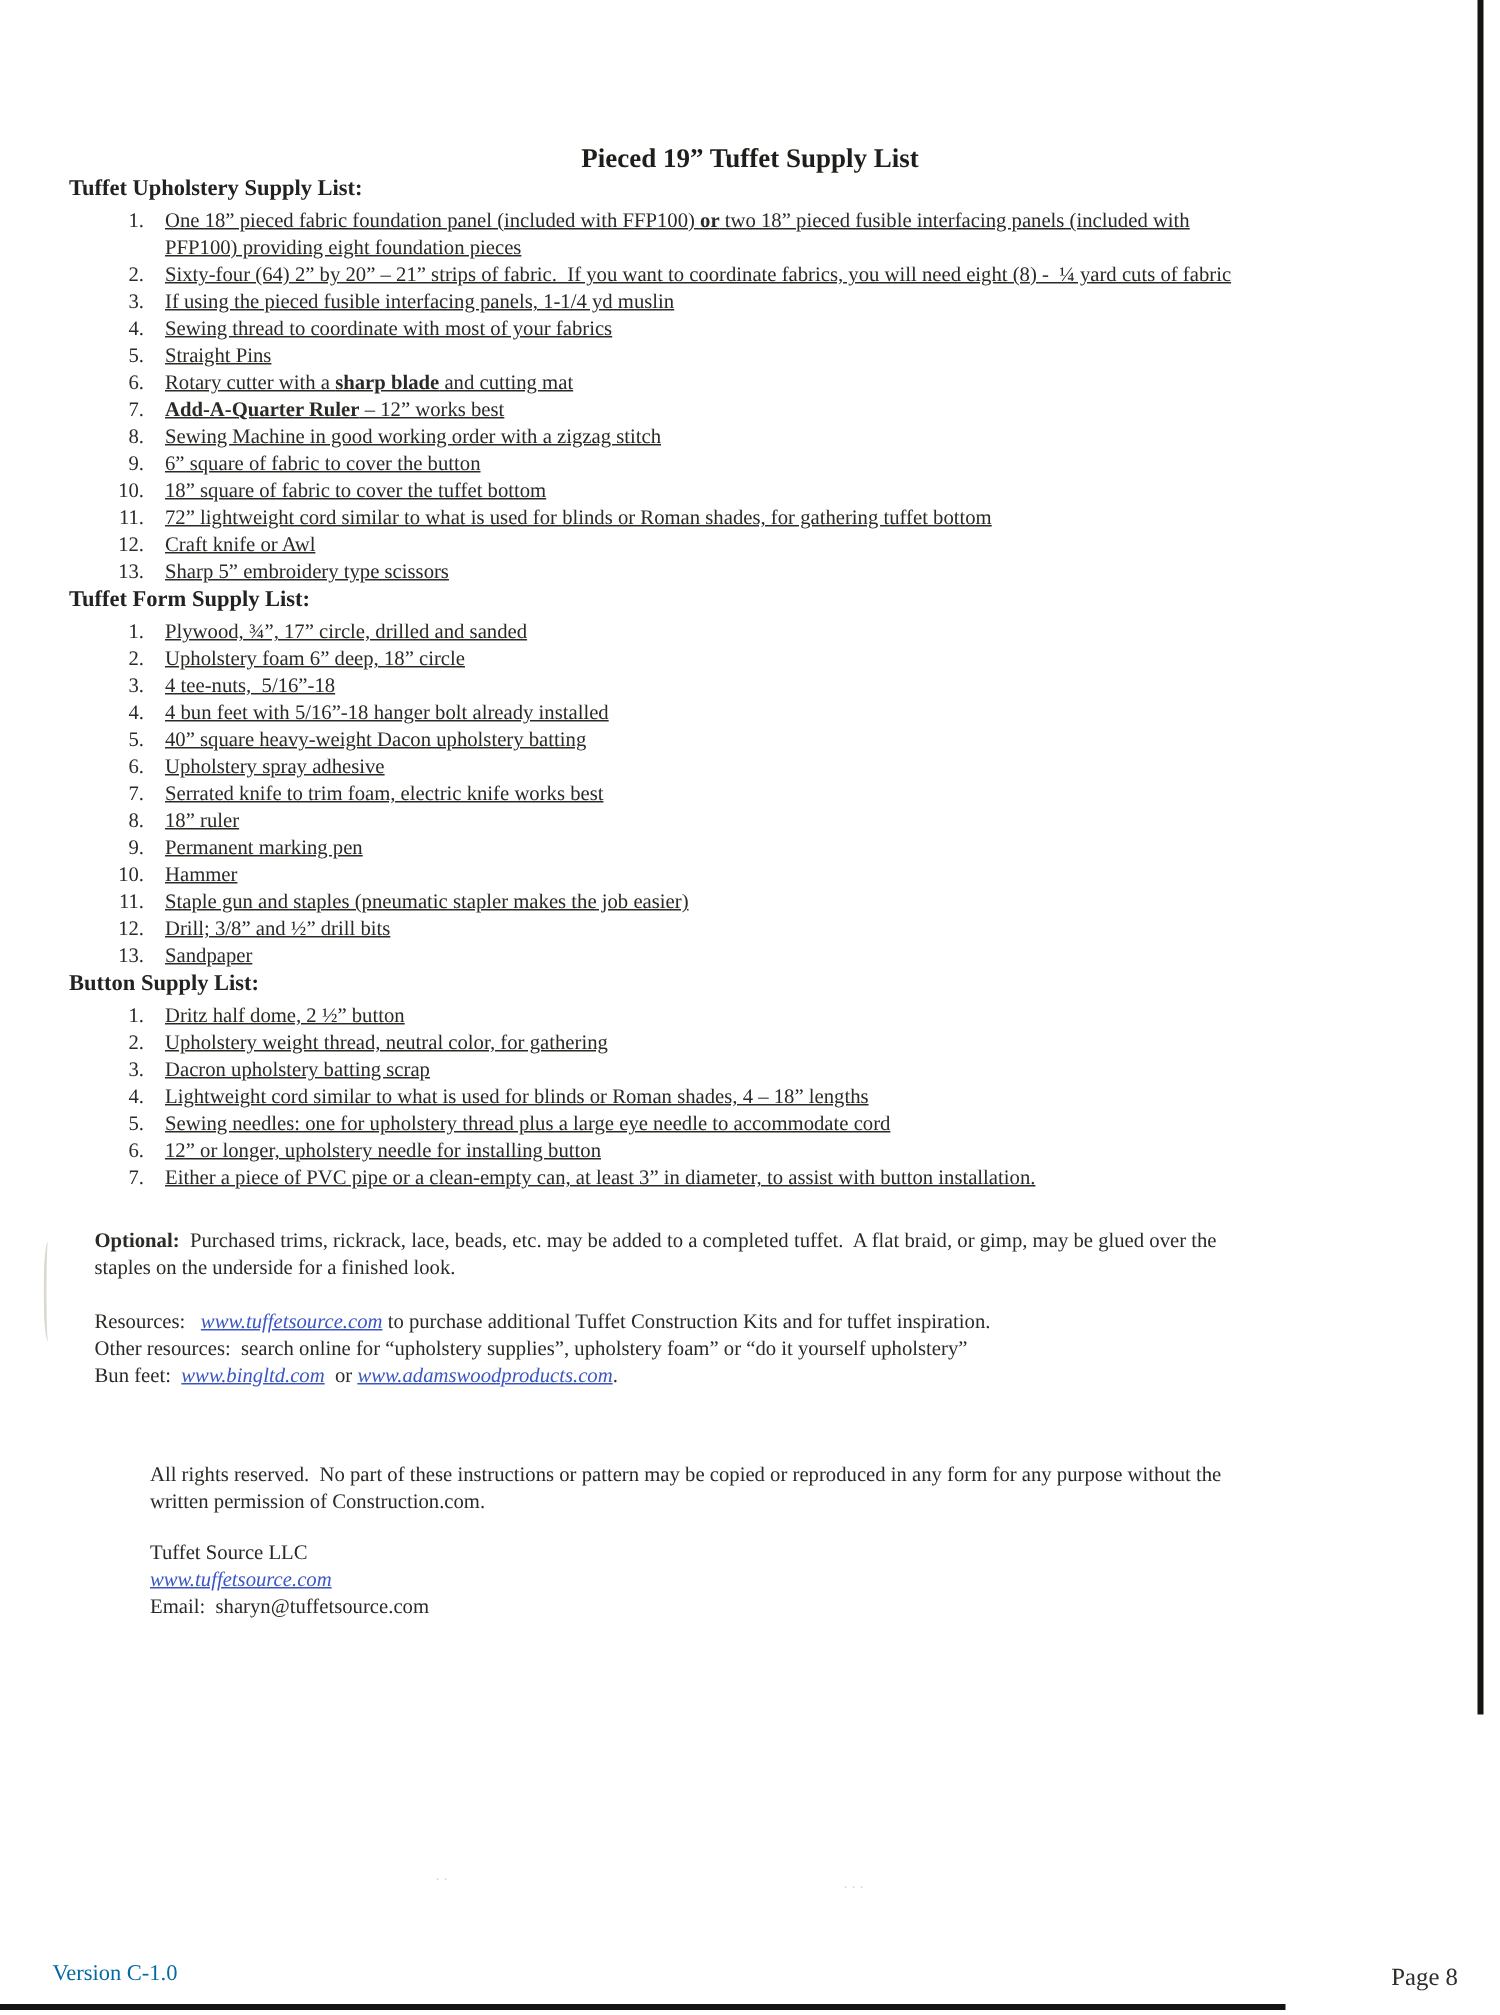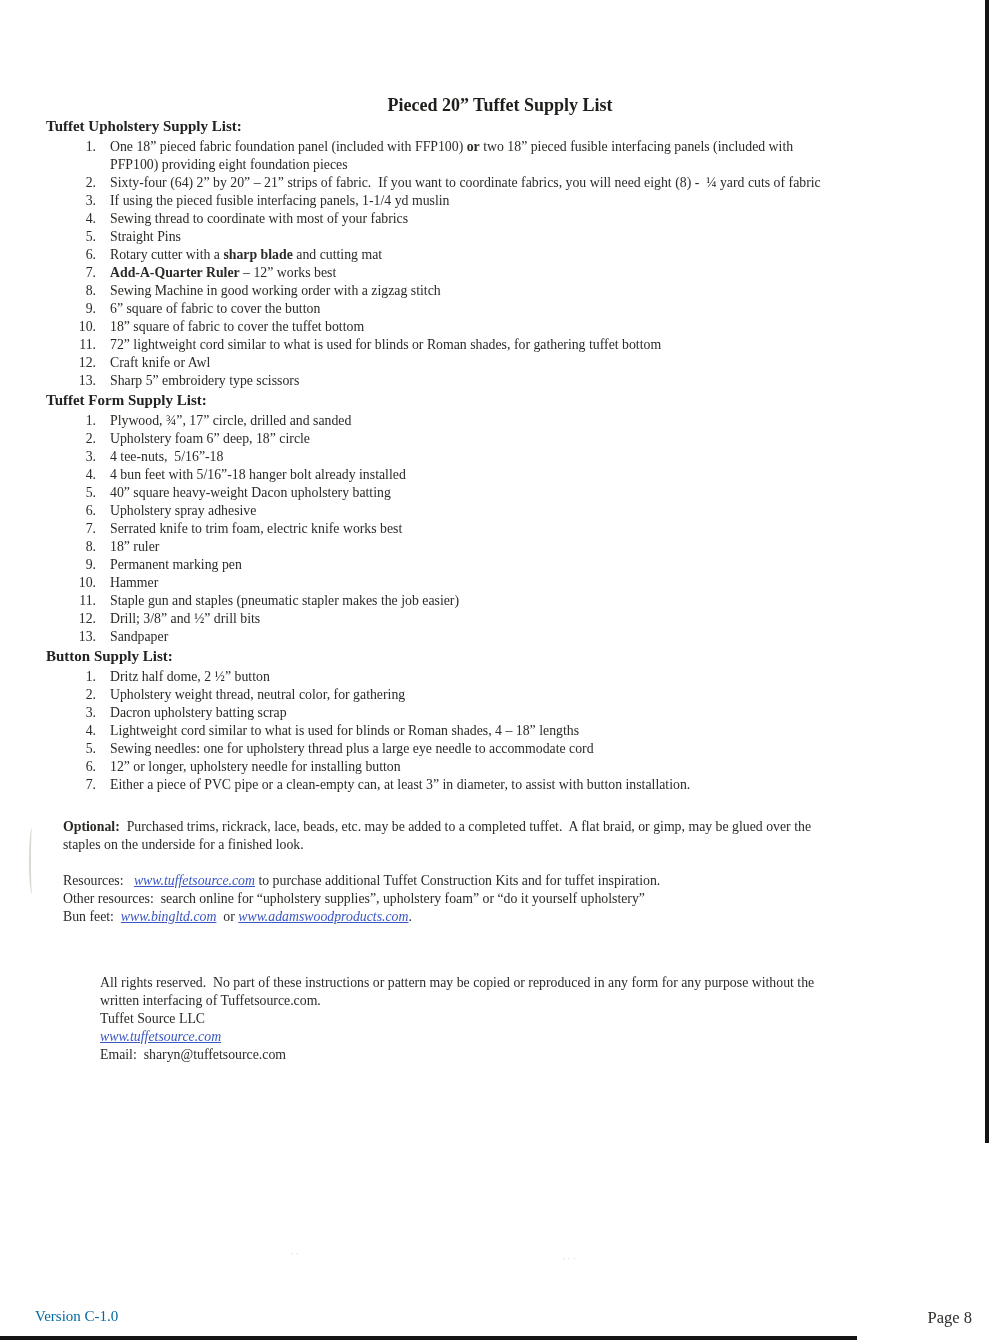--- a/index.html
+++ b/index.html
@@ -37,38 +37,39 @@
     display:flex;
     padding-left:70px;
     font-size:13.8px;
     line-height:18px;
   }
   .num{
     flex:0 0 26px;
     text-align:right;
     margin-right:14px;
   }
-  .txt{flex:1;padding-right:44px;}
+  .txt{flex:1;padding-right:44px;text-decoration:underline;}
   .ln{white-space:pre-wrap;}
   .para{
     font-size:13.8px;
     line-height:18px;
     margin-left:63px;
     margin-right:48px;
   }
   .optional{margin-top:24px;}
   .resources{margin-top:18px;}
   .legal{
     margin-top:48px;
     margin-left:100px;
     margin-right:40px;
     font-size:13.8px;
     line-height:18px;
   }
   .contact{
+    margin-top:16px;
     margin-left:100px;
     font-size:13.8px;
     line-height:18px;
   }
   .b{font-weight:bold;}
   .link{
     color:var(--link);
     text-decoration:underline;
     cursor:pointer;
     font-style:italic;
@@ -110,21 +111,21 @@
     width:4px;height:66px;
     border-left:2px solid #dbd8d1;
     border-radius:50% 0 0 50%;
   }
 </style>
 </head>
 <body>
 
 <div class="page">
 
-  <div class="title">Pieced 20” Tuffet Supply List</div>
+  <div class="title">Pieced 19” Tuffet Supply List</div>
 
   <div id="sections">
       <h2 class="sec-heading sec-first">Tuffet Upholstery Supply List:</h2>
       <div>
         <div class="row">
           <span class="num">1.</span>
           <div class="txt">
             <div class="ln"><span>One 18” pieced fabric foundation panel (included with FFP100) </span><span class="b">or</span><span> two 18” pieced fusible interfacing panels (included with</span></div>
             <div class="ln"><span>PFP100) providing eight foundation pieces</span></div>
           </div>
@@ -336,21 +337,21 @@
     </div>
 
   <div id="resources" class="para resources">
       <div class="ln"><span>Resources:   </span><span class="link">www.tuffetsource.com</span><span> to purchase additional Tuffet Construction Kits and for tuffet inspiration.</span></div>
       <div class="ln"><span>Other resources:  search online for “upholstery supplies”, upholstery foam” or “do it yourself upholstery”</span></div>
       <div class="ln"><span>Bun feet:  </span><span class="link">www.bingltd.com</span><span>  or </span><span class="link">www.adamswoodproducts.com</span><span>.</span></div>
     </div>
 
   <div id="legal" class="legal">
       <div class="ln"><span>All rights reserved.  No part of these instructions or pattern may be copied or reproduced in any form for any purpose without the</span></div>
-      <div class="ln"><span>written interfacing of Tuffetsource.com.</span></div>
+      <div class="ln"><span>written permission of Construction.com.</span></div>
     </div>
 
   <div id="contact" class="contact">
       <div class="ln"><span>Tuffet Source LLC</span></div>
       <div class="ln"><span class="link">www.tuffetsource.com</span></div>
       <div class="ln"><span>Email:  sharyn@tuffetsource.com</span></div>
     </div>
 
   <div class="footer-left">Version C-1.0</div>
   <div class="footer-right">Page 8</div>

